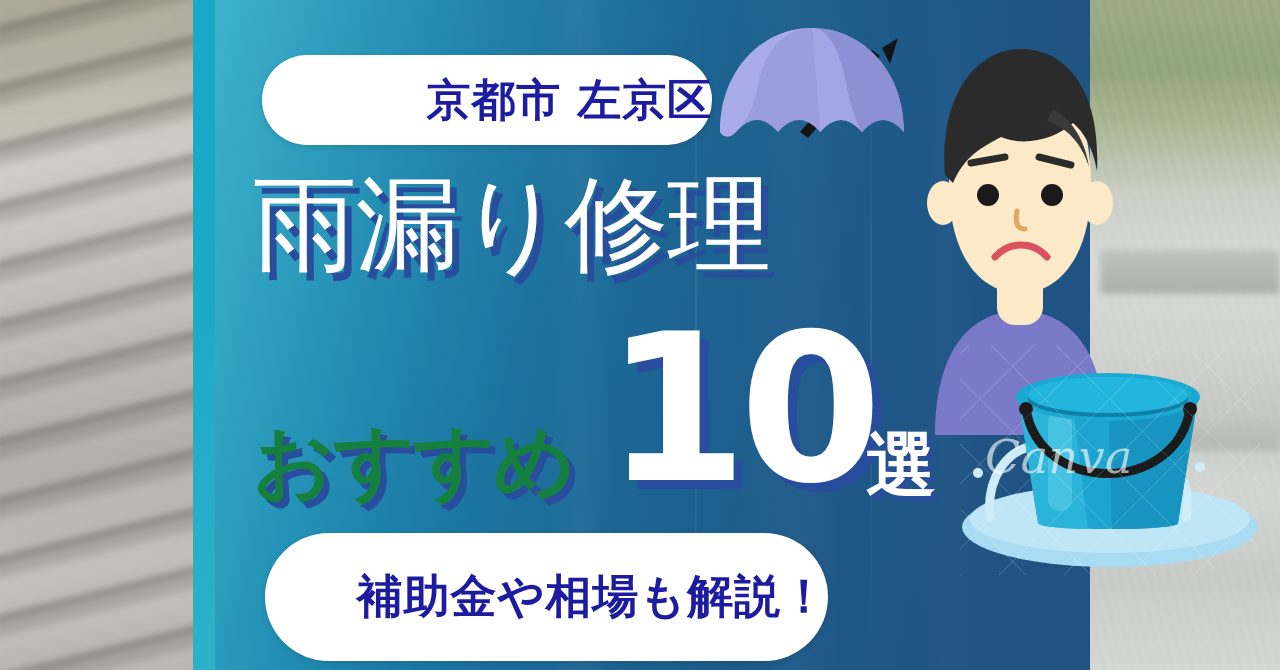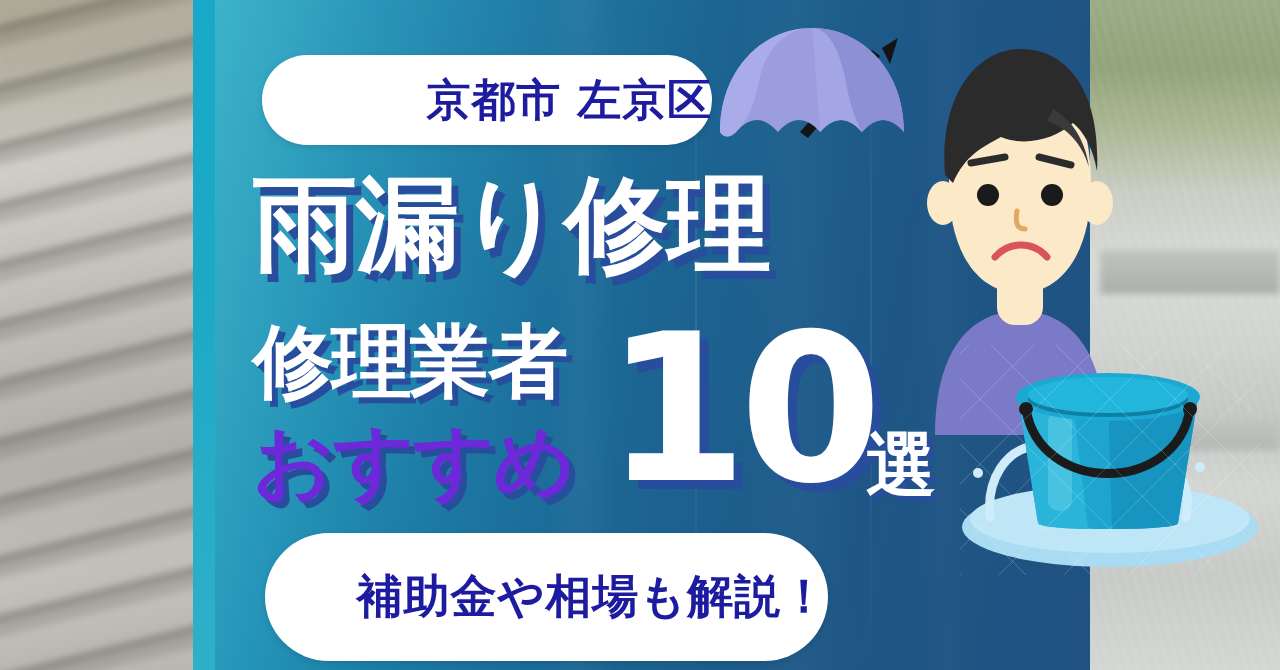--- a/index.html
+++ b/index.html
@@ -83,33 +83,33 @@
   .pill-bottom{left:265px;top:533px;width:563px;height:128px;}
   .pill-text{
     color:#1d1ca0;font-weight:900;letter-spacing:.02em;white-space:nowrap;
   }
   .pill-top .pill-text{font-size:44px;}
   .pill-bottom .pill-text{font-size:46px;}
 
   
   .headline{
     position:absolute;left:253px;top:172px;
-    font-size:104px;line-height:1;font-weight:700;color:#fff;
+    font-size:104px;line-height:1;font-weight:400;color:#fff;
     letter-spacing:-0.01em;white-space:nowrap;
     text-shadow:7px 8px 0 #274d9c;
   }
   .line2{
     position:absolute;left:253px;top:322px;
     font-size:80px;line-height:1;font-weight:900;color:#fff;
     letter-spacing:-0.02em;white-space:nowrap;
     text-shadow:6px 6px 0 #274d9c;
   }
   .line3{
     position:absolute;left:253px;top:422px;
-    font-size:80px;line-height:1;font-weight:900;color:#6d28d9;
+    font-size:80px;line-height:1;font-weight:900;color:#15803d;
     letter-spacing:-0.02em;white-space:nowrap;
     text-shadow:6px 6px 0 #274d9c;
     text-align:center;
   }
   .bignum{
     position:absolute;left:605px;top:315px;
     font-size:205px;line-height:.92;font-weight:900;color:#fff;
     letter-spacing:-0.04em;
     text-shadow:9px 9px 0 #274d9c;
   }
@@ -231,27 +231,27 @@
       <ellipse cx="148" cy="52" rx="92" ry="24" fill="#1ba8d2"></ellipse>
       <ellipse cx="148" cy="54" rx="80" ry="18" fill="#0f7fa6"></ellipse>
       <ellipse cx="148" cy="50" rx="80" ry="18" fill="#23b6dd"></ellipse>
 
       <path d="M66 64 C80 150 216 150 230 64" stroke="#1b1b1b" stroke-width="9" fill="none" stroke-linecap="round"></path>
       <circle cx="66" cy="64" r="7" fill="#1b1b1b"></circle>
       <circle cx="230" cy="64" r="7" fill="#1b1b1b"></circle>
     </svg>
   </div>
   <div class="wm-grid"></div>
+  <div class="watermark">Canva</div>
 
   <div class="pill pill-top">
     <span class="pill-text">京都市 左京区</span>
   </div>
 
   <div class="headline">雨漏り修理</div>
-  <div class="line2">修理業者</div>
   <div class="line3">おすすめ</div>
   <div class="bignum">10</div>
   <div class="num-suffix">選</div>
 
   <div class="pill pill-bottom">
     <span class="pill-text">補助金や相場も解説！</span>
   </div>
 
 </div>
 

